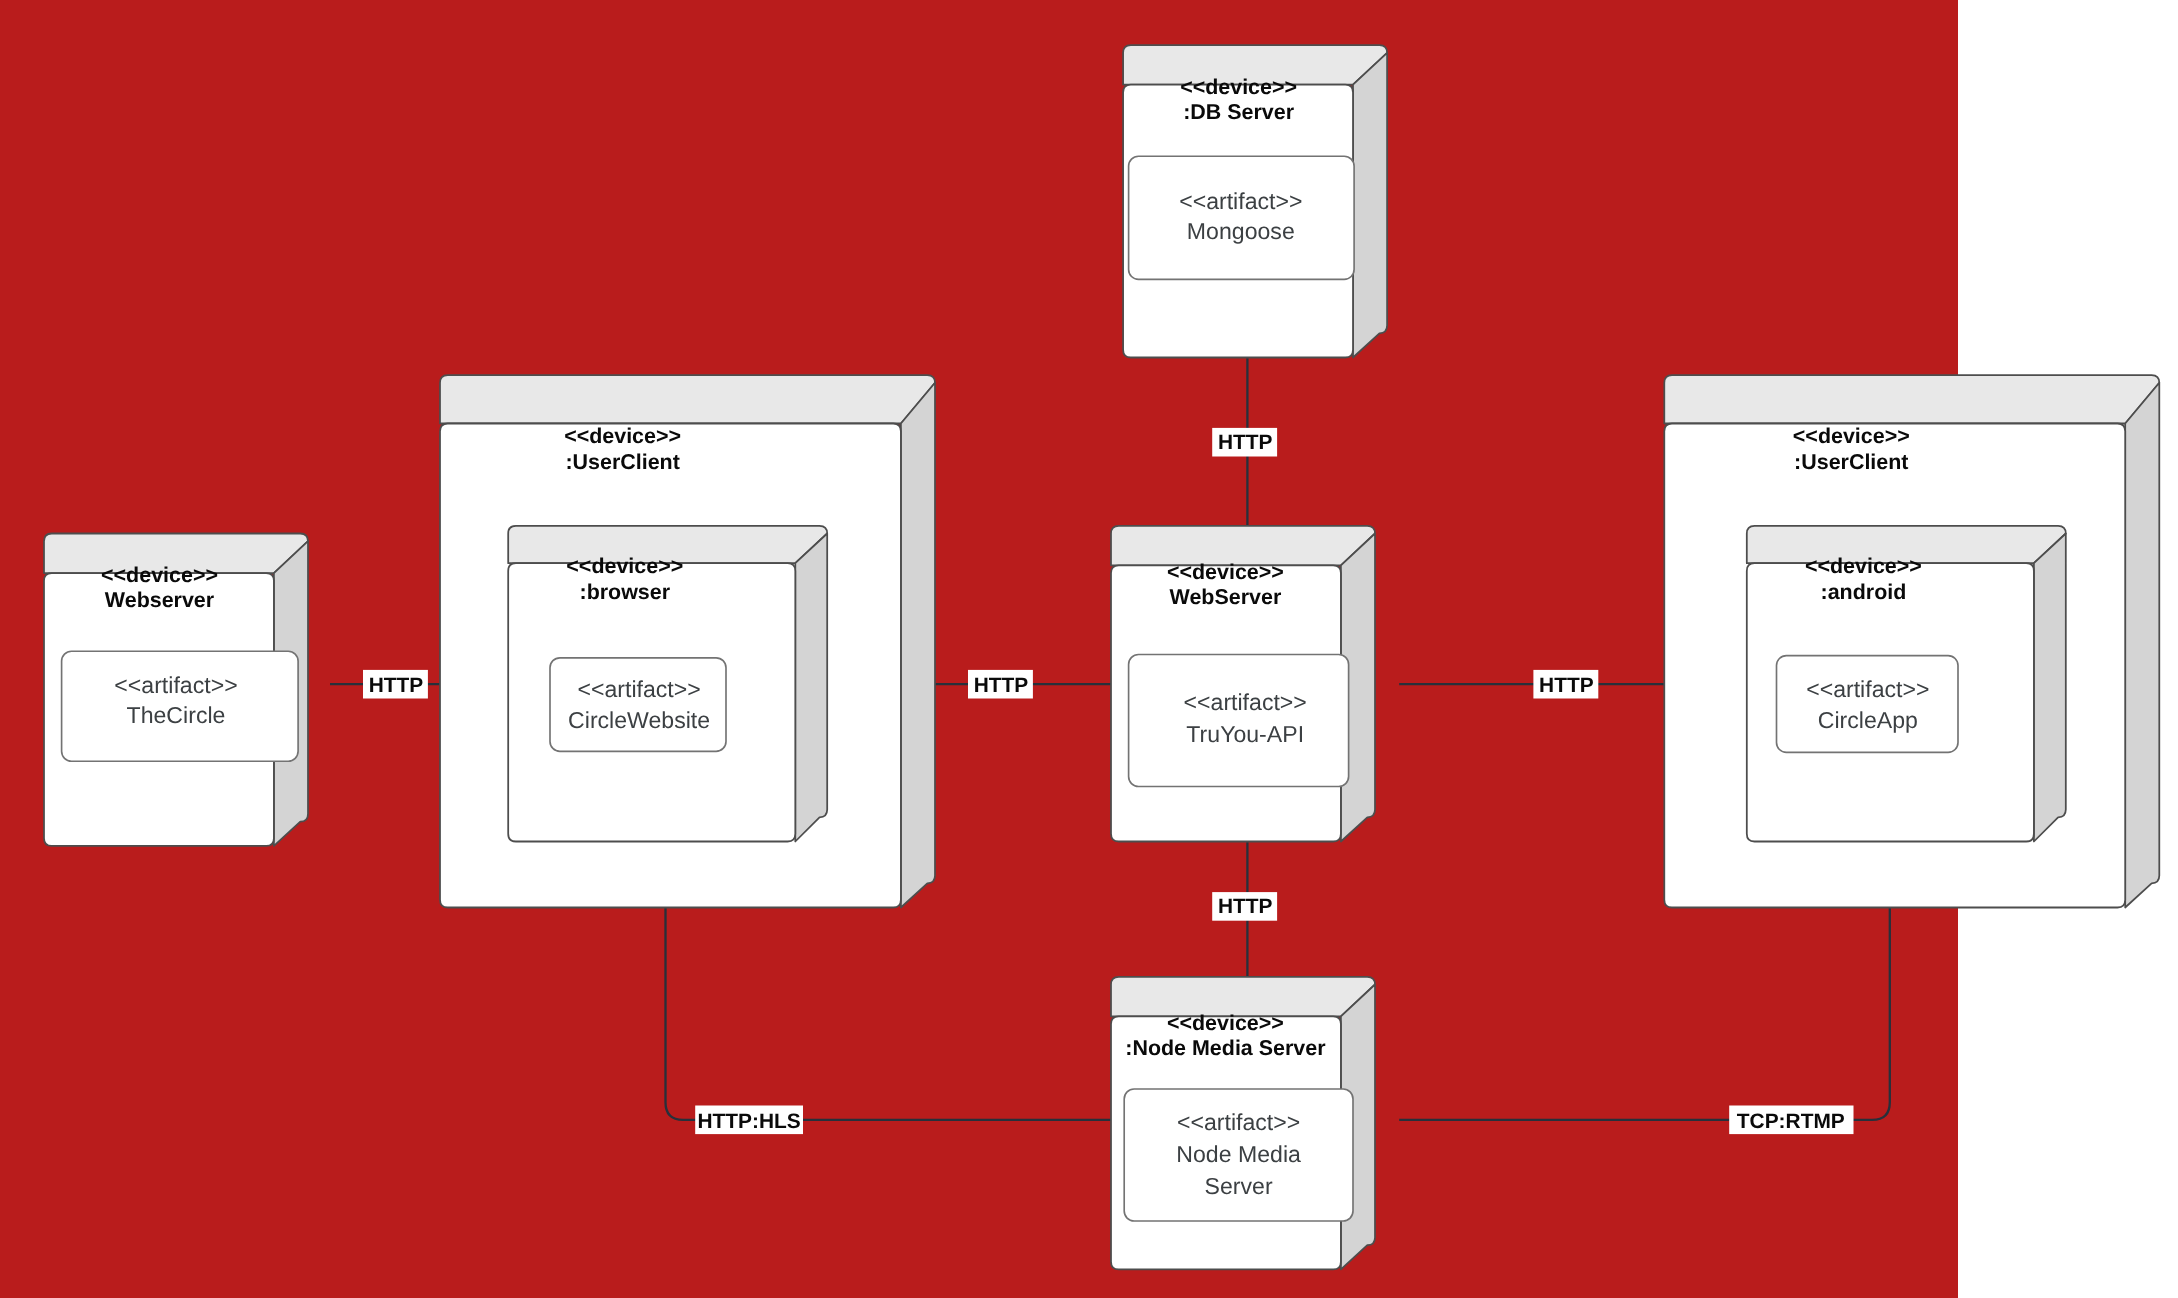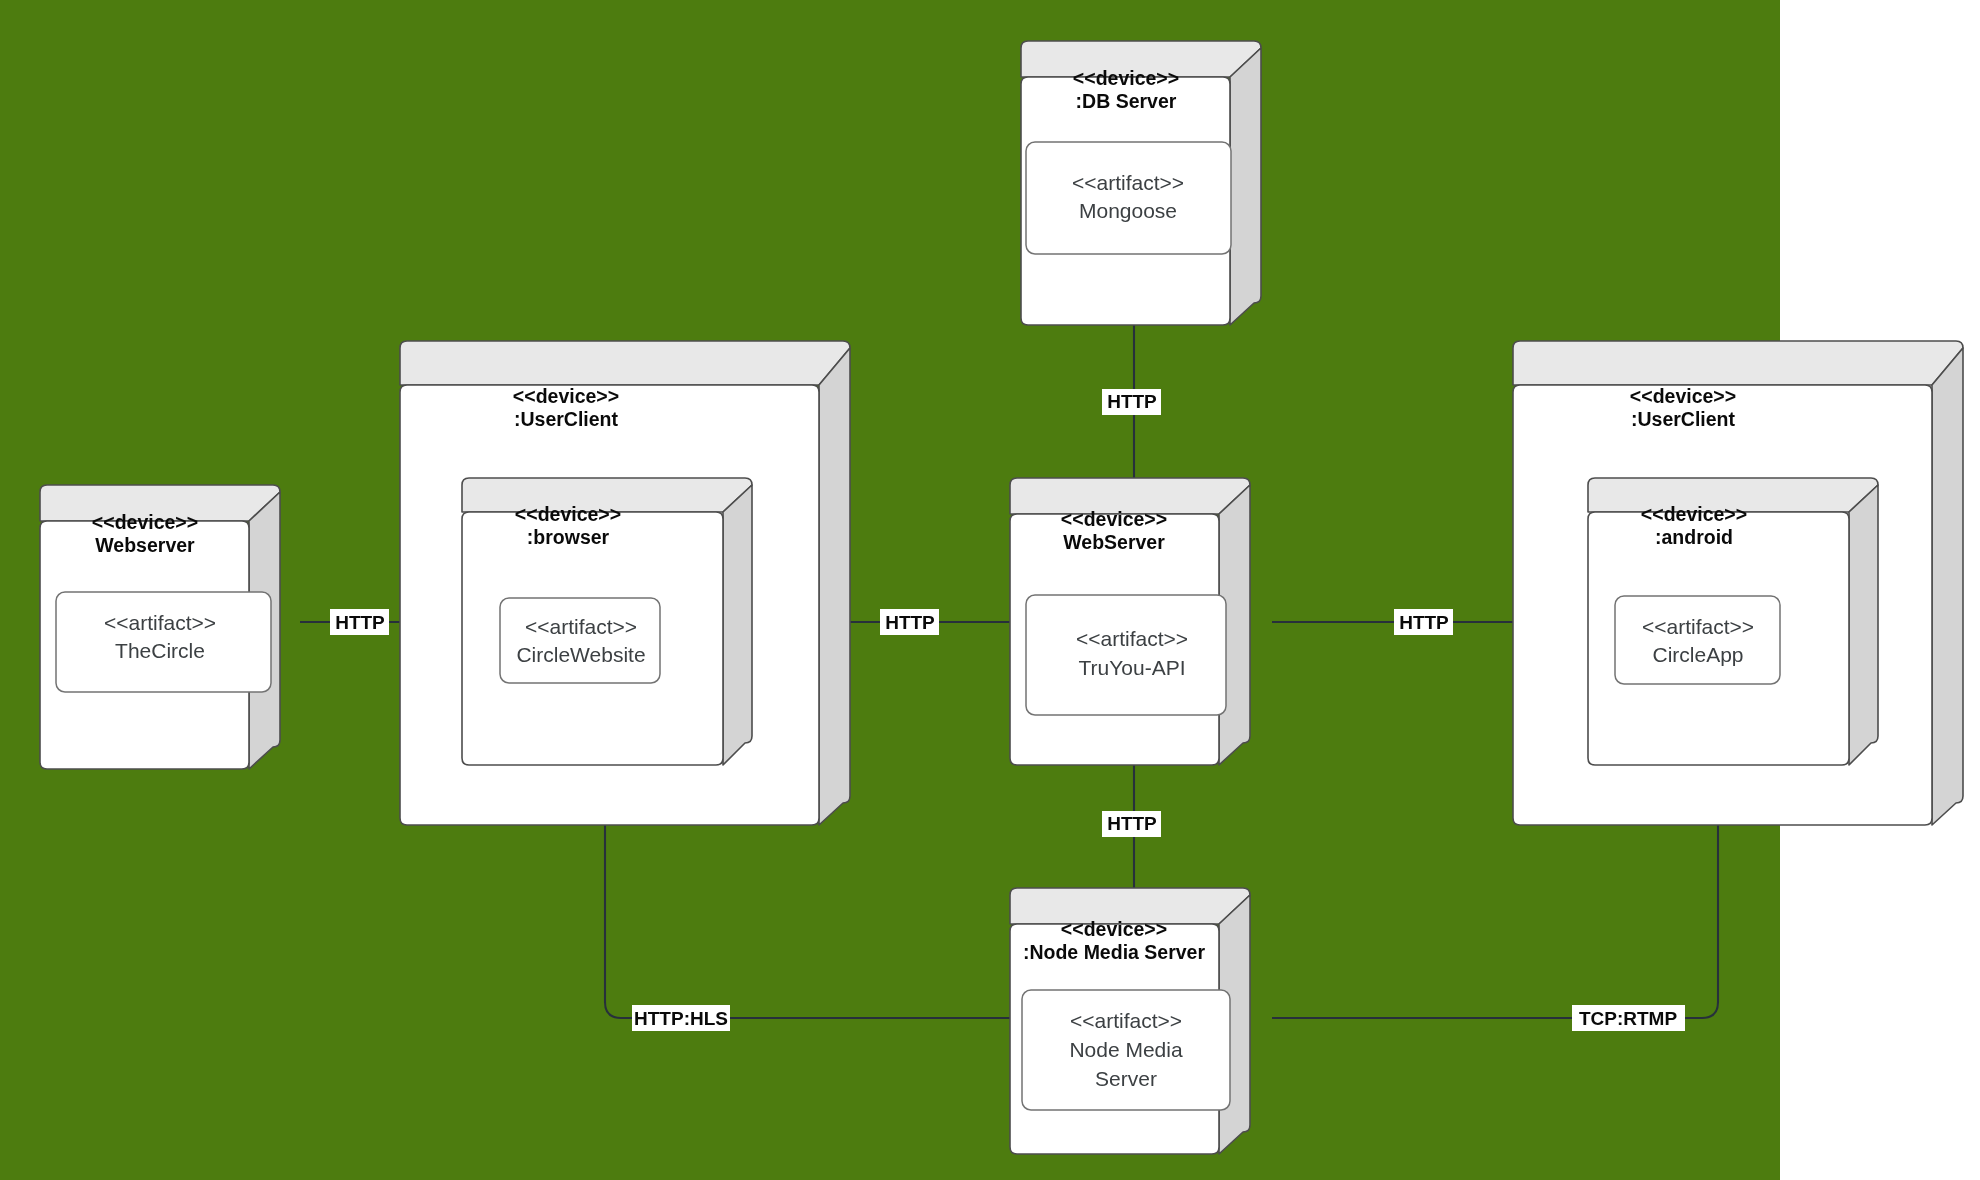--- a/index.html
+++ b/index.html
@@ -10,21 +10,21 @@
   body {
     width: 1980px;
     height: 1180px;
     font-family: "Liberation Sans", sans-serif;
     overflow: hidden;
   }
   #diagram-root {
     position: relative;
     width: 1780px;
     height: 1180px;
-    background: #4d7c0f;
+    background: #b91c1c;
   }
   svg.canvas {
     position: absolute;
     left: 0;
     top: 0;
     width: 1980px;
     height: 1180px;
   }
   .node-front {
     fill: #ffffff;

